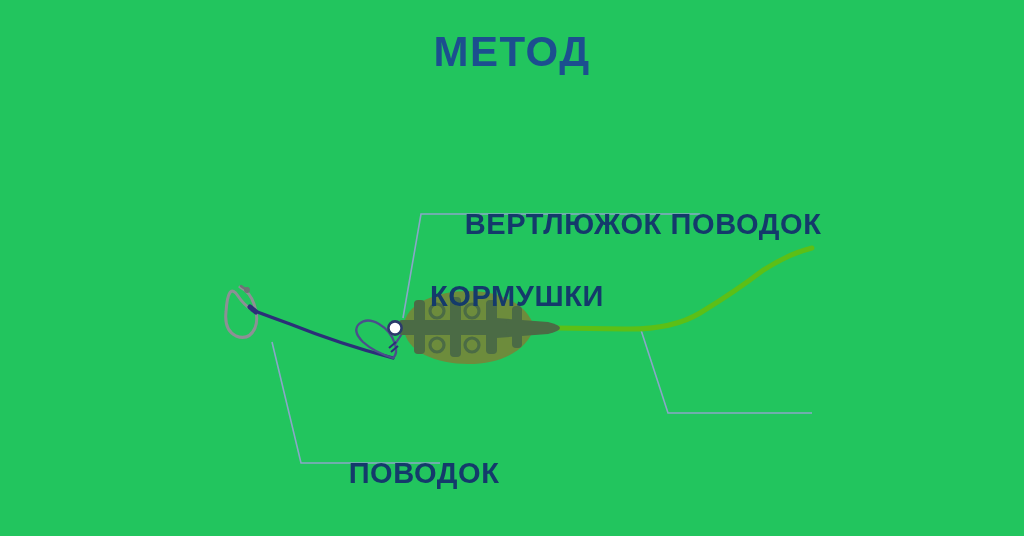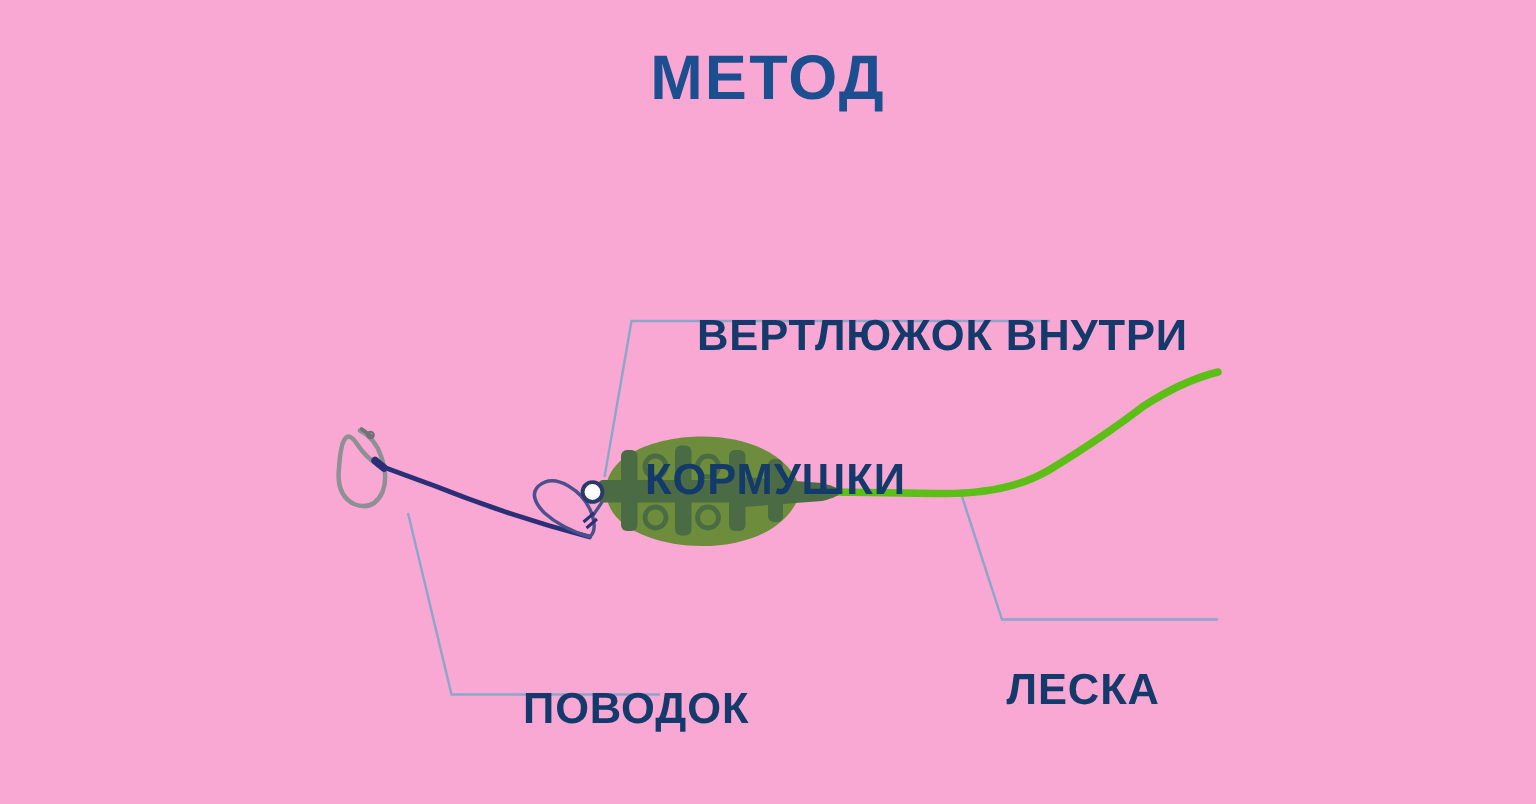--- a/index.html
+++ b/index.html
@@ -4,21 +4,21 @@
 <style>
   html, body {
     margin: 0;
     padding: 0;
     background: #ffffff;
   }
   #stage {
     position: relative;
     width: 1024px;
     height: 536px;
-    background: #f9a8d4;
+    background: #22c55e;
     overflow: hidden;
     font-family: "Liberation Sans", sans-serif;
   }
   #diagram-svg {
     position: absolute;
     left: 0;
     top: 0;
     width: 1024px;
     height: 536px;
     display: block;
@@ -45,21 +45,21 @@
     color: #143a6b;
     font-size: 29px;
     line-height: 36px;
     letter-spacing: 0.6px;
   }
   #label-swivel {
     left: 430px;
     top: 170px;
     width: 420px;
   }
-  #label-swivel .l2 { display: block; margin-top: 24px; }
+  #label-swivel .l2 { display: block; }
   #label-mainline {
     left: 671px;
     top: 370px;
     width: 330px;
   }
   #label-mainline .l2 { display: block; }
   #label-leader {
     left: 314px;
     top: 419px;
     width: 280px;
@@ -129,25 +129,24 @@
       <g>
         <circle cx="395" cy="328" r="6.6" fill="#ffffff" stroke="#2b3a6b" stroke-width="2.6"></circle>
       </g>
     </g>
 
   </svg>
 
   <div class="txt" id="page-title">МЕТОД</div>
 
   <div class="txt callout-label" id="label-swivel">
-    <span class="l1">ВЕРТЛЮЖОК ВНУТРИ</span>
+    <span class="l1">ВЕРТЛЮЖОК ПОВОДОК</span>
     <span class="l2">КОРМУШКИ</span>
   </div>
 
   <div class="txt callout-label" id="label-mainline">
-    <span class="l2">ЛЕСКА</span>
   </div>
 
   <div class="txt callout-label" id="label-leader">
     <span class="l1">ПОВОДОК</span>
   </div>
 
 </div>
 
 </body></html>

